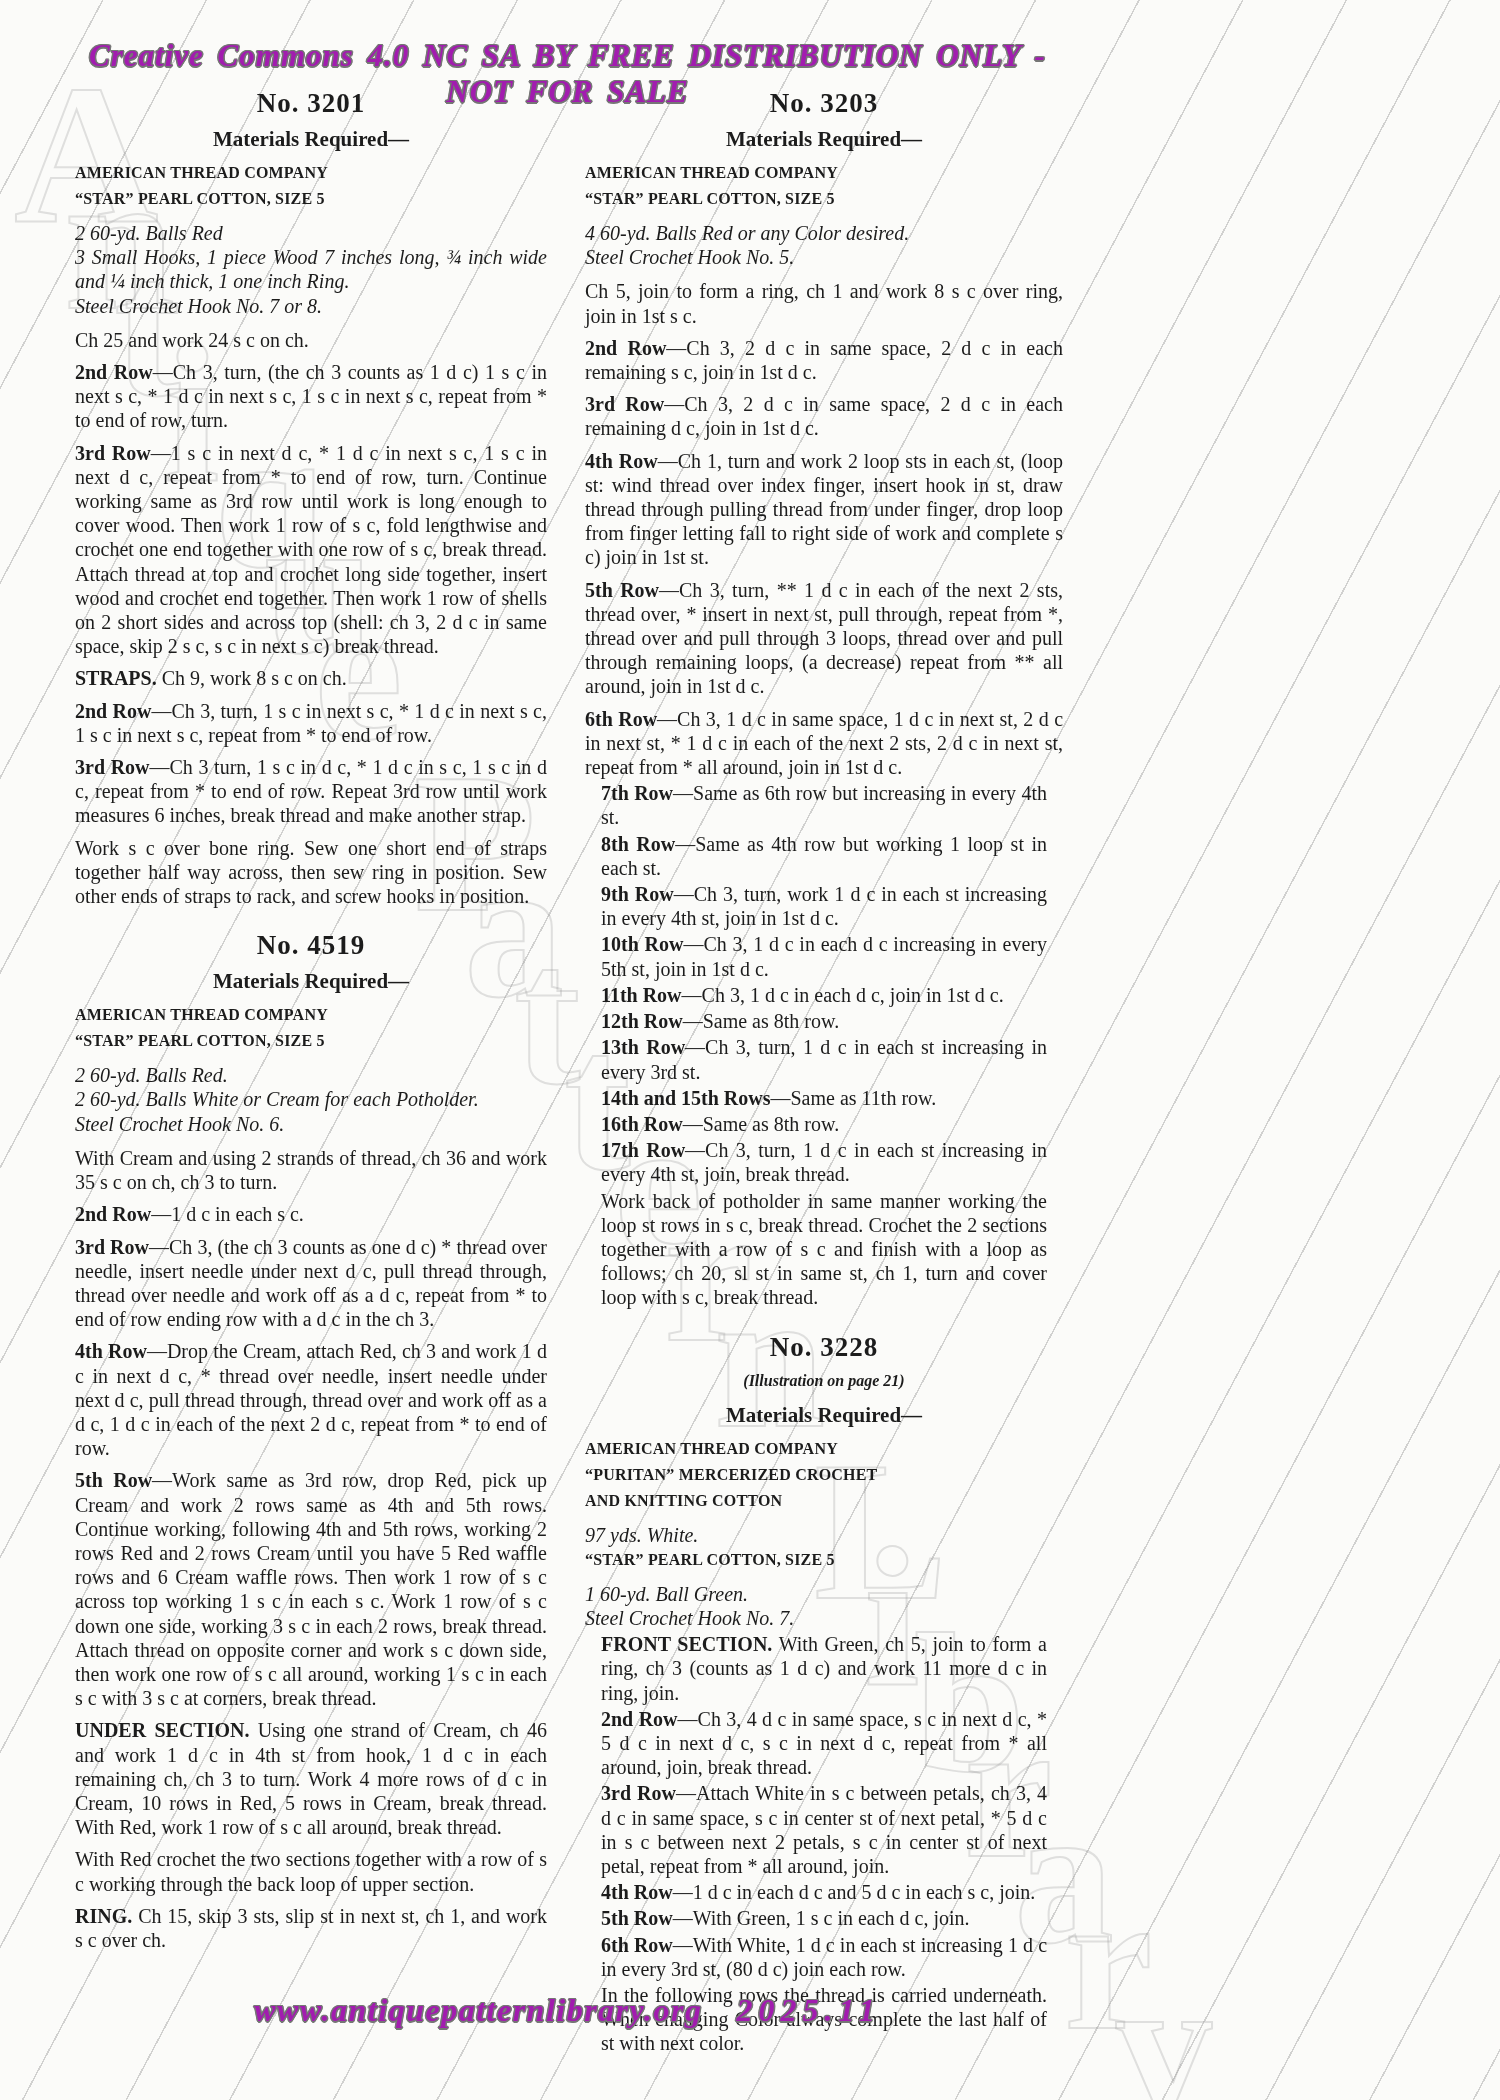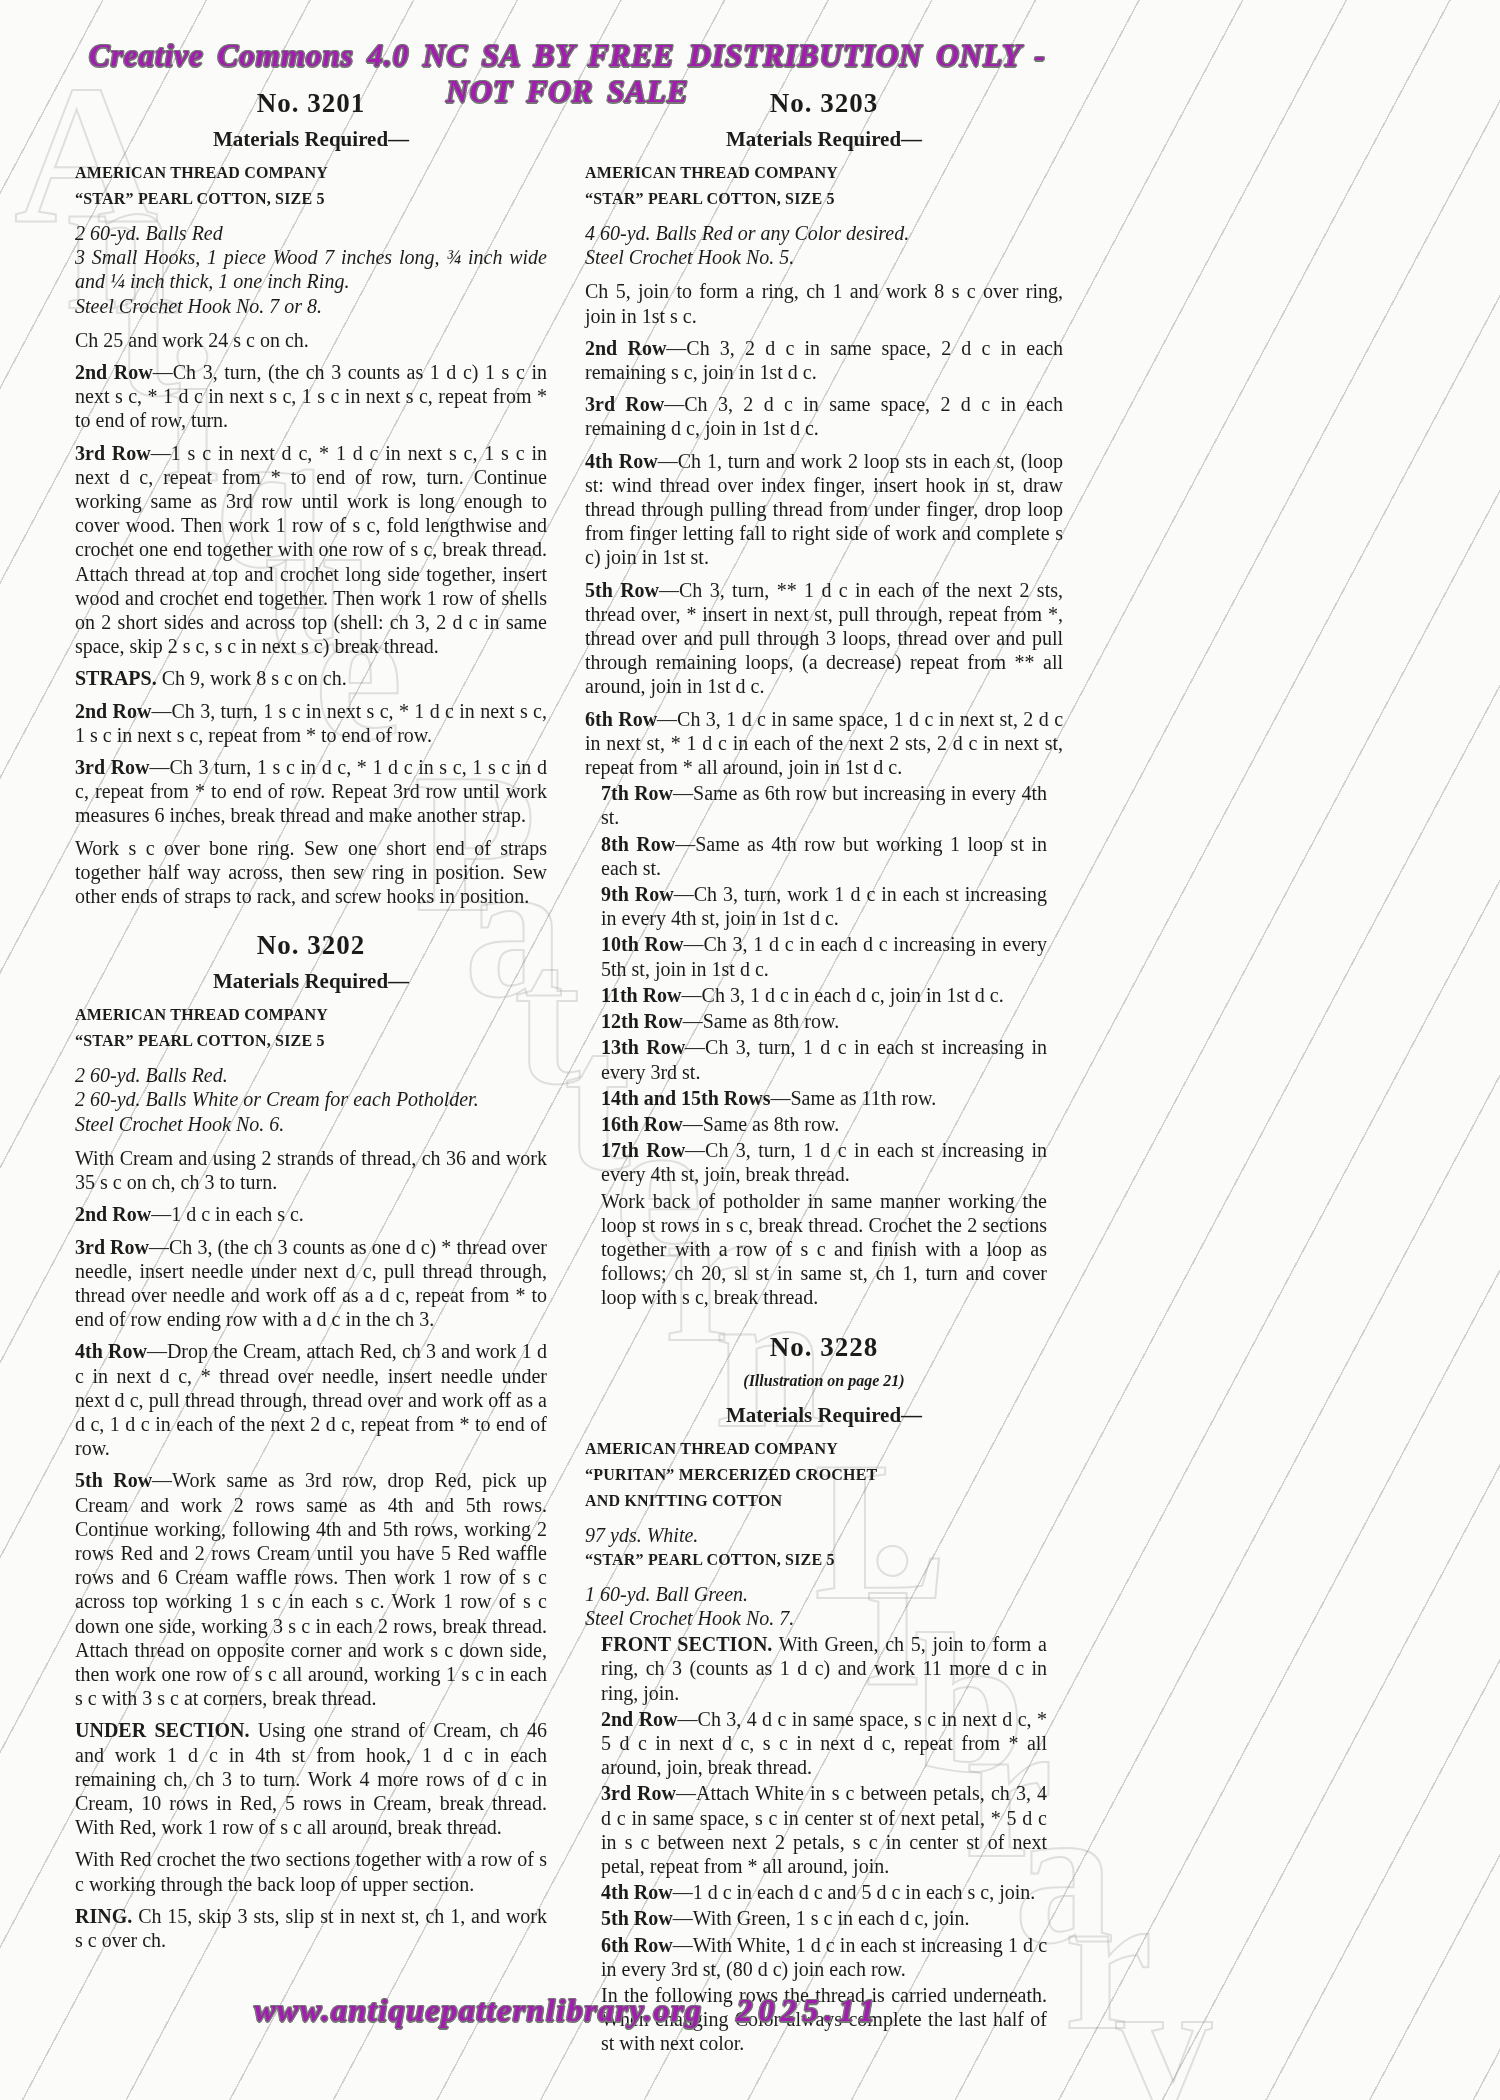--- a/index.html
+++ b/index.html
@@ -93,21 +93,21 @@
       <div class="blk-l">2 60-yd. Balls Red</div>
       <div class="blk-l">3 Small Hooks, 1 piece Wood 7 inches long, ¾ inch wide and ¼ inch thick, 1 one inch Ring.</div>
       <div class="blk-l">Steel Crochet Hook No. 7 or 8.</div>
       <div class="blk-p">Ch 25 and work 24 s c on ch.</div>
       <div class="blk-p"><span class="lead">2nd Row</span>—Ch 3, turn, (the ch 3 counts as 1 d c) 1 s c in next s c, * 1 d c in next s c, 1 s c in next s c, repeat from * to end of row, turn.</div>
       <div class="blk-p"><span class="lead">3rd Row</span>—1 s c in next d c, * 1 d c in next s c, 1 s c in next d c, repeat from * to end of row, turn. Continue working same as 3rd row until work is long enough to cover wood. Then work 1 row of s c, fold lengthwise and crochet one end together with one row of s c, break thread. Attach thread at top and crochet long side together, insert wood and crochet end together. Then work 1 row of shells on 2 short sides and across top (shell: ch 3, 2 d c in same space, skip 2 s c, s c in next s c) break thread.</div>
       <div class="blk-p"><span class="lead">STRAPS.</span>  Ch 9, work 8 s c on ch.</div>
       <div class="blk-p"><span class="lead">2nd Row</span>—Ch 3, turn, 1 s c in next s c, * 1 d c in next s c, 1 s c in next s c, repeat from * to end of row.</div>
       <div class="blk-p"><span class="lead">3rd Row</span>—Ch 3 turn, 1 s c in d c, * 1 d c in s c, 1 s c in d c, repeat from * to end of row. Repeat 3rd row until work measures 6 inches, break thread and make another strap.</div>
       <div class="blk-p">Work s c over bone ring. Sew one short end of straps together half way across, then sew ring in position. Sew other ends of straps to rack, and screw hooks in position.</div>
-      <div class="blk-h">No. 3202</div>
+      <div class="blk-h">No. 4519</div>
       <div class="blk-c">Materials Required—</div>
       <div class="blk-cb">AMERICAN THREAD COMPANY</div>
       <div class="blk-cb">“STAR” PEARL COTTON, SIZE 5</div>
       <div class="blk-l">2 60-yd. Balls Red.</div>
       <div class="blk-l">2 60-yd. Balls White or Cream for each Potholder.</div>
       <div class="blk-l">Steel Crochet Hook No. 6.</div>
       <div class="blk-p">With Cream and using 2 strands of thread, ch 36 and work 35 s c on ch, ch 3 to turn.</div>
       <div class="blk-p"><span class="lead">2nd Row</span>—1 d c in each s c.</div>
       <div class="blk-p"><span class="lead">3rd Row</span>—Ch 3, (the ch 3 counts as one d c) * thread over needle, insert needle under next d c, pull thread through, thread over needle and work off as a d c, repeat from * to end of row ending row with a d c in the ch 3.</div>
       <div class="blk-p"><span class="lead">4th Row</span>—Drop the Cream, attach Red, ch 3 and work 1 d c in next d c, * thread over needle, insert needle under next d c, pull thread through, thread over and work off as a d c, 1 d c in each of the next 2 d c, repeat from * to end of row.</div>

